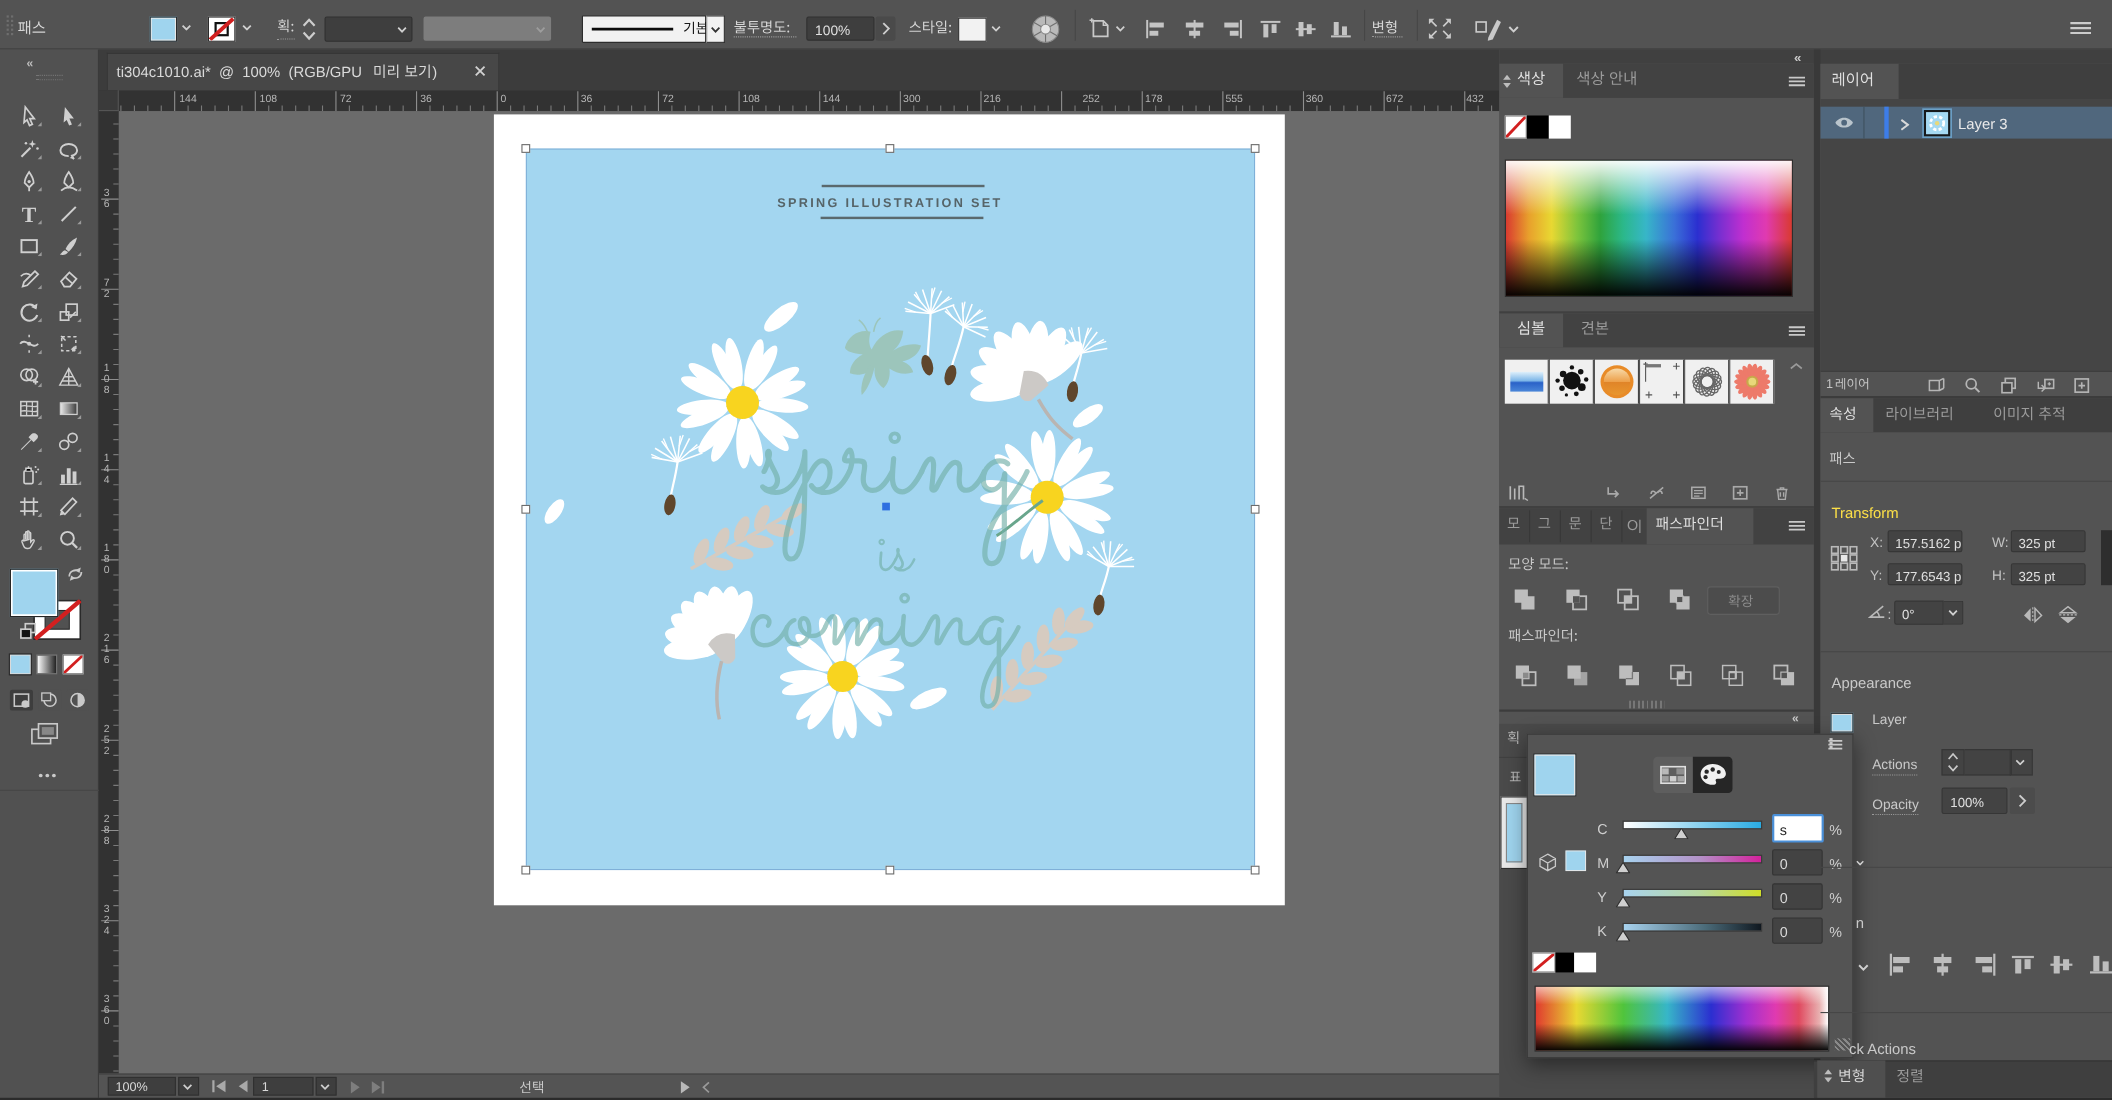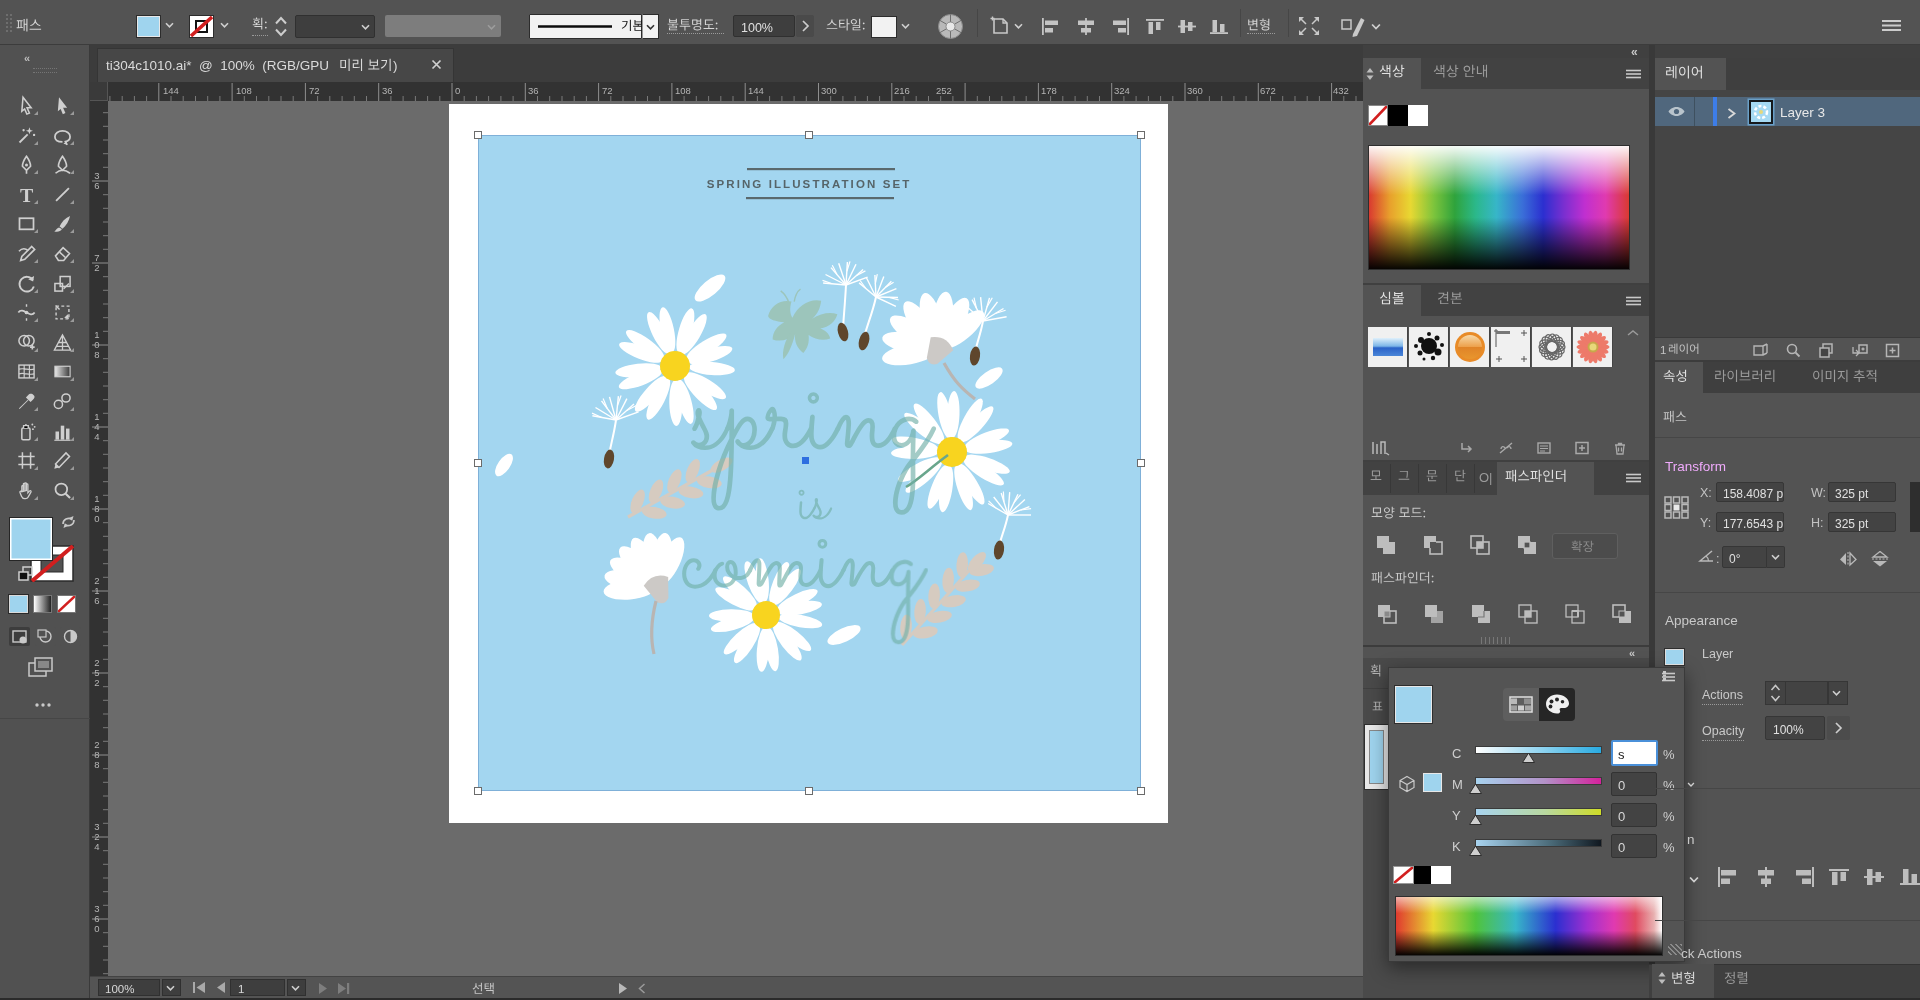--- a/index.html
+++ b/index.html
@@ -347,23 +347,23 @@
 <div class="a" style="left:236px;top:86px;font-size:9.5px;color:#b5b5b5;font-weight:400;line-height:1;white-space:nowrap;">108</div>
 <div class="a" style="left:309px;top:86px;font-size:9.5px;color:#b5b5b5;font-weight:400;line-height:1;white-space:nowrap;">72</div>
 <div class="a" style="left:382px;top:86px;font-size:9.5px;color:#b5b5b5;font-weight:400;line-height:1;white-space:nowrap;">36</div>
 <div class="a" style="left:455px;top:86px;font-size:9.5px;color:#b5b5b5;font-weight:400;line-height:1;white-space:nowrap;">0</div>
 <div class="a" style="left:528px;top:86px;font-size:9.5px;color:#b5b5b5;font-weight:400;line-height:1;white-space:nowrap;">36</div>
 <div class="a" style="left:602px;top:86px;font-size:9.5px;color:#b5b5b5;font-weight:400;line-height:1;white-space:nowrap;">72</div>
 <div class="a" style="left:675px;top:86px;font-size:9.5px;color:#b5b5b5;font-weight:400;line-height:1;white-space:nowrap;">108</div>
 <div class="a" style="left:748px;top:86px;font-size:9.5px;color:#b5b5b5;font-weight:400;line-height:1;white-space:nowrap;">144</div>
 <div class="a" style="left:821px;top:86px;font-size:9.5px;color:#b5b5b5;font-weight:400;line-height:1;white-space:nowrap;">300</div>
 <div class="a" style="left:894px;top:86px;font-size:9.5px;color:#b5b5b5;font-weight:400;line-height:1;white-space:nowrap;">216</div>
-<div class="a" style="left:936px;top:86px;font-size:9.5px;color:#b5b5b5;font-weight:400;line-height:1;white-space:nowrap;">252</div>
+<div class="a" style="left:984px;top:86px;font-size:9.5px;color:#b5b5b5;font-weight:400;line-height:1;white-space:nowrap;">252</div>
 <div class="a" style="left:1041px;top:86px;font-size:9.5px;color:#b5b5b5;font-weight:400;line-height:1;white-space:nowrap;">178</div>
-<div class="a" style="left:1114px;top:86px;font-size:9.5px;color:#b5b5b5;font-weight:400;line-height:1;white-space:nowrap;">324</div>
+<div class="a" style="left:1114px;top:86px;font-size:9.5px;color:#b5b5b5;font-weight:400;line-height:1;white-space:nowrap;">555</div>
 <div class="a" style="left:1187px;top:86px;font-size:9.5px;color:#b5b5b5;font-weight:400;line-height:1;white-space:nowrap;">360</div>
 <div class="a" style="left:1260px;top:86px;font-size:9.5px;color:#b5b5b5;font-weight:400;line-height:1;white-space:nowrap;">672</div>
 <div class="a" style="left:1333px;top:86px;font-size:9.5px;color:#b5b5b5;font-weight:400;line-height:1;white-space:nowrap;">432</div>
 <div class="a" style="left:90px;top:82px;width:18px;height:19px;background:#3a3a3a;border-right:1px solid #555;border-bottom:1px solid #555"></div>
 <svg class="a" style="left:90px;top:101px" width="18" height="875">
       <line x1="2" y1="-2.0" x2="18" y2="-2.0" stroke="#8f8f8f" stroke-width="1"></line>
       <line x1="13" y1="11.7" x2="18" y2="11.7" stroke="#7a7a7a" stroke-width="1"></line>
       <line x1="13" y1="25.3" x2="18" y2="25.3" stroke="#7a7a7a" stroke-width="1"></line>
       <line x1="13" y1="39.0" x2="18" y2="39.0" stroke="#7a7a7a" stroke-width="1"></line>
       <line x1="13" y1="52.7" x2="18" y2="52.7" stroke="#7a7a7a" stroke-width="1"></line>
@@ -1671,39 +1671,39 @@
         <path transform="translate(53.5,11.9) scale(0.01350,-0.01350)" d="M280 735H348V661Q348 579 317 507Q285 435 228 382Q171 328 96 300L53 366Q103 384 145 414Q186 444 217 484Q248 523 264 568Q280 614 280 661ZM296 735H364V662Q364 604 391 549Q418 495 468 452Q518 410 583 386L541 321Q467 348 412 399Q357 450 327 518Q296 586 296 662ZM534 591H735V522H534ZM79 765H562V697H79ZM190 237H794V-78H711V169H190ZM711 827H794V286H711Z"></path>
       </svg>
     </div>
 <div style="position:absolute;left:1663px;top:410px;width:24px;height:17px">
       <svg width="24" height="17" viewBox="0 0 24 17" fill="#c9c9c9">
         <path transform="translate(0.0,11.4) scale(0.01300,-0.01300)" d="M739 827H819V-78H739ZM595 463H769V394H595ZM542 807H621V-31H542ZM59 713H477V645H59ZM50 145 40 215Q85 215 142 216Q198 216 260 219Q321 221 382 226Q442 230 494 237L499 176Q429 163 346 156Q264 149 187 147Q110 145 50 145ZM136 669H212V196H136ZM324 669H400V196H324Z"></path>
         <path transform="translate(12.0,11.4) scale(0.01300,-0.01300)" d="M412 765H485V695Q485 636 464 583Q444 530 409 485Q373 439 327 403Q280 367 228 342Q175 317 121 304L84 373Q131 383 179 404Q226 425 268 456Q310 486 342 524Q375 562 394 606Q412 649 412 695ZM428 765H499V695Q499 649 518 606Q537 562 570 524Q602 486 644 455Q686 425 734 403Q781 382 829 373L791 304Q737 317 685 342Q633 367 586 403Q540 439 504 484Q468 530 448 583Q428 636 428 695ZM50 113H870V44H50Z"></path>
       </svg>
     </div>
 <div class="a" style="left:1655px;top:437px;width:265px;height:1px;background:#464646"></div>
-<div class="a" style="left:1665px;top:460px;font-size:13.5px;color:#f0abfc;font-weight:400;line-height:1;white-space:nowrap;">Transform</div>
+<div class="a" style="left:1665px;top:460px;font-size:13.5px;color:#fde047;font-weight:400;line-height:1;white-space:nowrap;">Transform</div>
 <div class="a" style="left:1664px;top:496px;width:25px;height:23px;">
       <svg width="25" height="23" viewBox="0 0 25 23">
         <g fill="none" stroke="#b9b9b9" stroke-width="1.5">
           <rect x="1" y="1" width="6" height="6"></rect>
           <rect x="9.5" y="1" width="6" height="6"></rect>
           <rect x="18" y="1" width="6" height="6"></rect>
           <rect x="1" y="8.5" width="6" height="6"></rect>
           <rect x="18" y="8.5" width="6" height="6"></rect>
           <rect x="1" y="16" width="6" height="6"></rect>
           <rect x="9.5" y="16" width="6" height="6"></rect>
           <rect x="18" y="16" width="6" height="6"></rect>
         </g>
         <rect x="9.5" y="8.5" width="6" height="6" fill="#e8e8e8"></rect>
       </svg>
     </div>
 <div class="a" style="left:1700px;top:487px;font-size:12.5px;color:#c3c3c3;font-weight:400;line-height:1;white-space:nowrap;">X:</div>
     <div class="a" style="left:1716px;top:482px;width:68px;height:20px;background:#434343;border:1px solid #363636;border-radius:2px;overflow:hidden">
-      <div style="position:absolute;left:6px;top:4px;font-size:12px;color:#e0e0e0;white-space:nowrap">158.4087 p</div>
+      <div style="position:absolute;left:6px;top:4px;font-size:12px;color:#e0e0e0;white-space:nowrap">157.5162 p</div>
     </div>
 <div class="a" style="left:1811px;top:487px;font-size:12.5px;color:#c3c3c3;font-weight:400;line-height:1;white-space:nowrap;">W:</div>
     <div class="a" style="left:1828px;top:482px;width:68px;height:20px;background:#434343;border:1px solid #363636;border-radius:2px;overflow:hidden">
       <div style="position:absolute;left:6px;top:4px;font-size:12px;color:#e0e0e0;white-space:nowrap">325 pt</div>
     </div>
 <div class="a" style="left:1700px;top:517px;font-size:12.5px;color:#c3c3c3;font-weight:400;line-height:1;white-space:nowrap;">Y:</div>
     <div class="a" style="left:1716px;top:512px;width:68px;height:20px;background:#434343;border:1px solid #363636;border-radius:2px;overflow:hidden">
       <div style="position:absolute;left:6px;top:4px;font-size:12px;color:#e0e0e0;white-space:nowrap">177.6543 p</div>
     </div>
 <div class="a" style="left:1811px;top:517px;font-size:12.5px;color:#c3c3c3;font-weight:400;line-height:1;white-space:nowrap;">H:</div>

